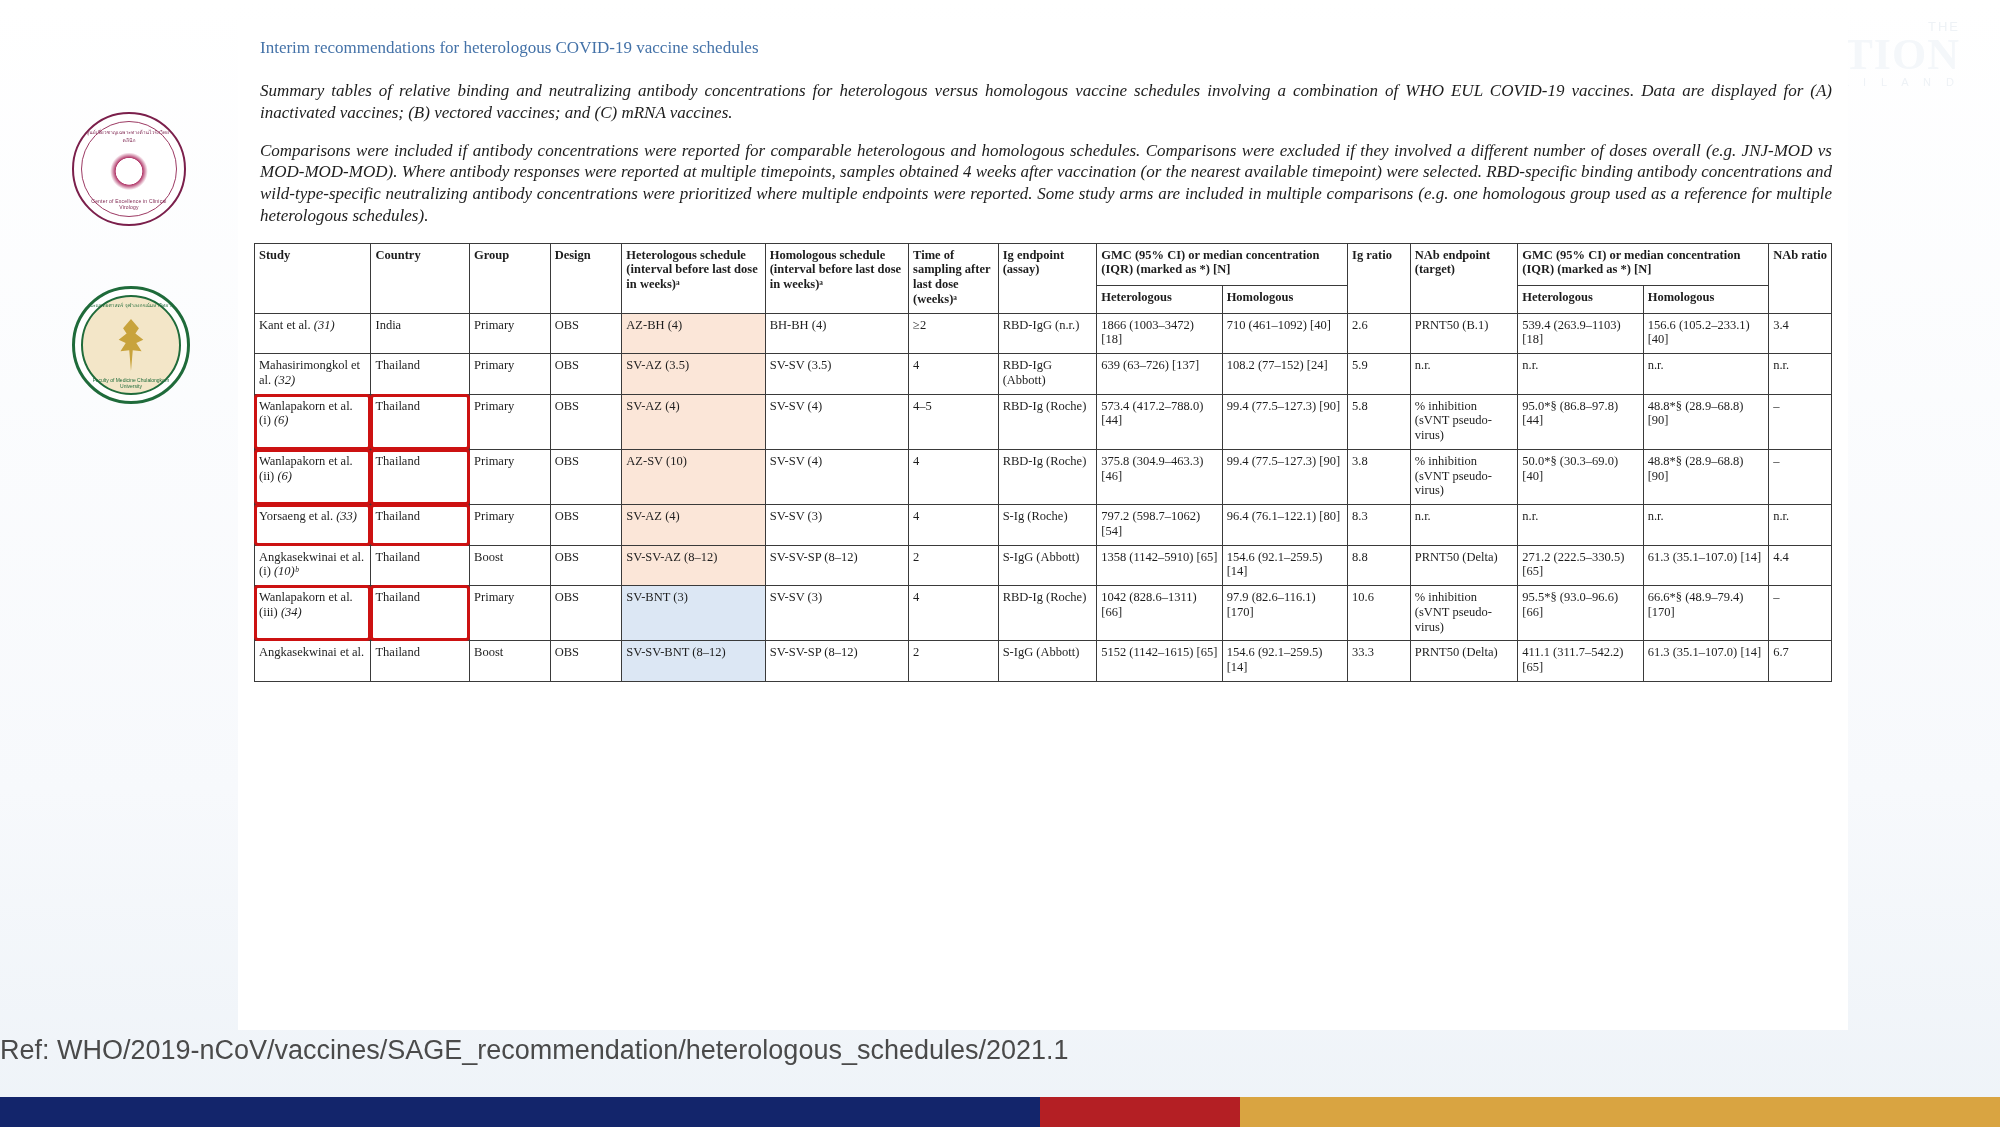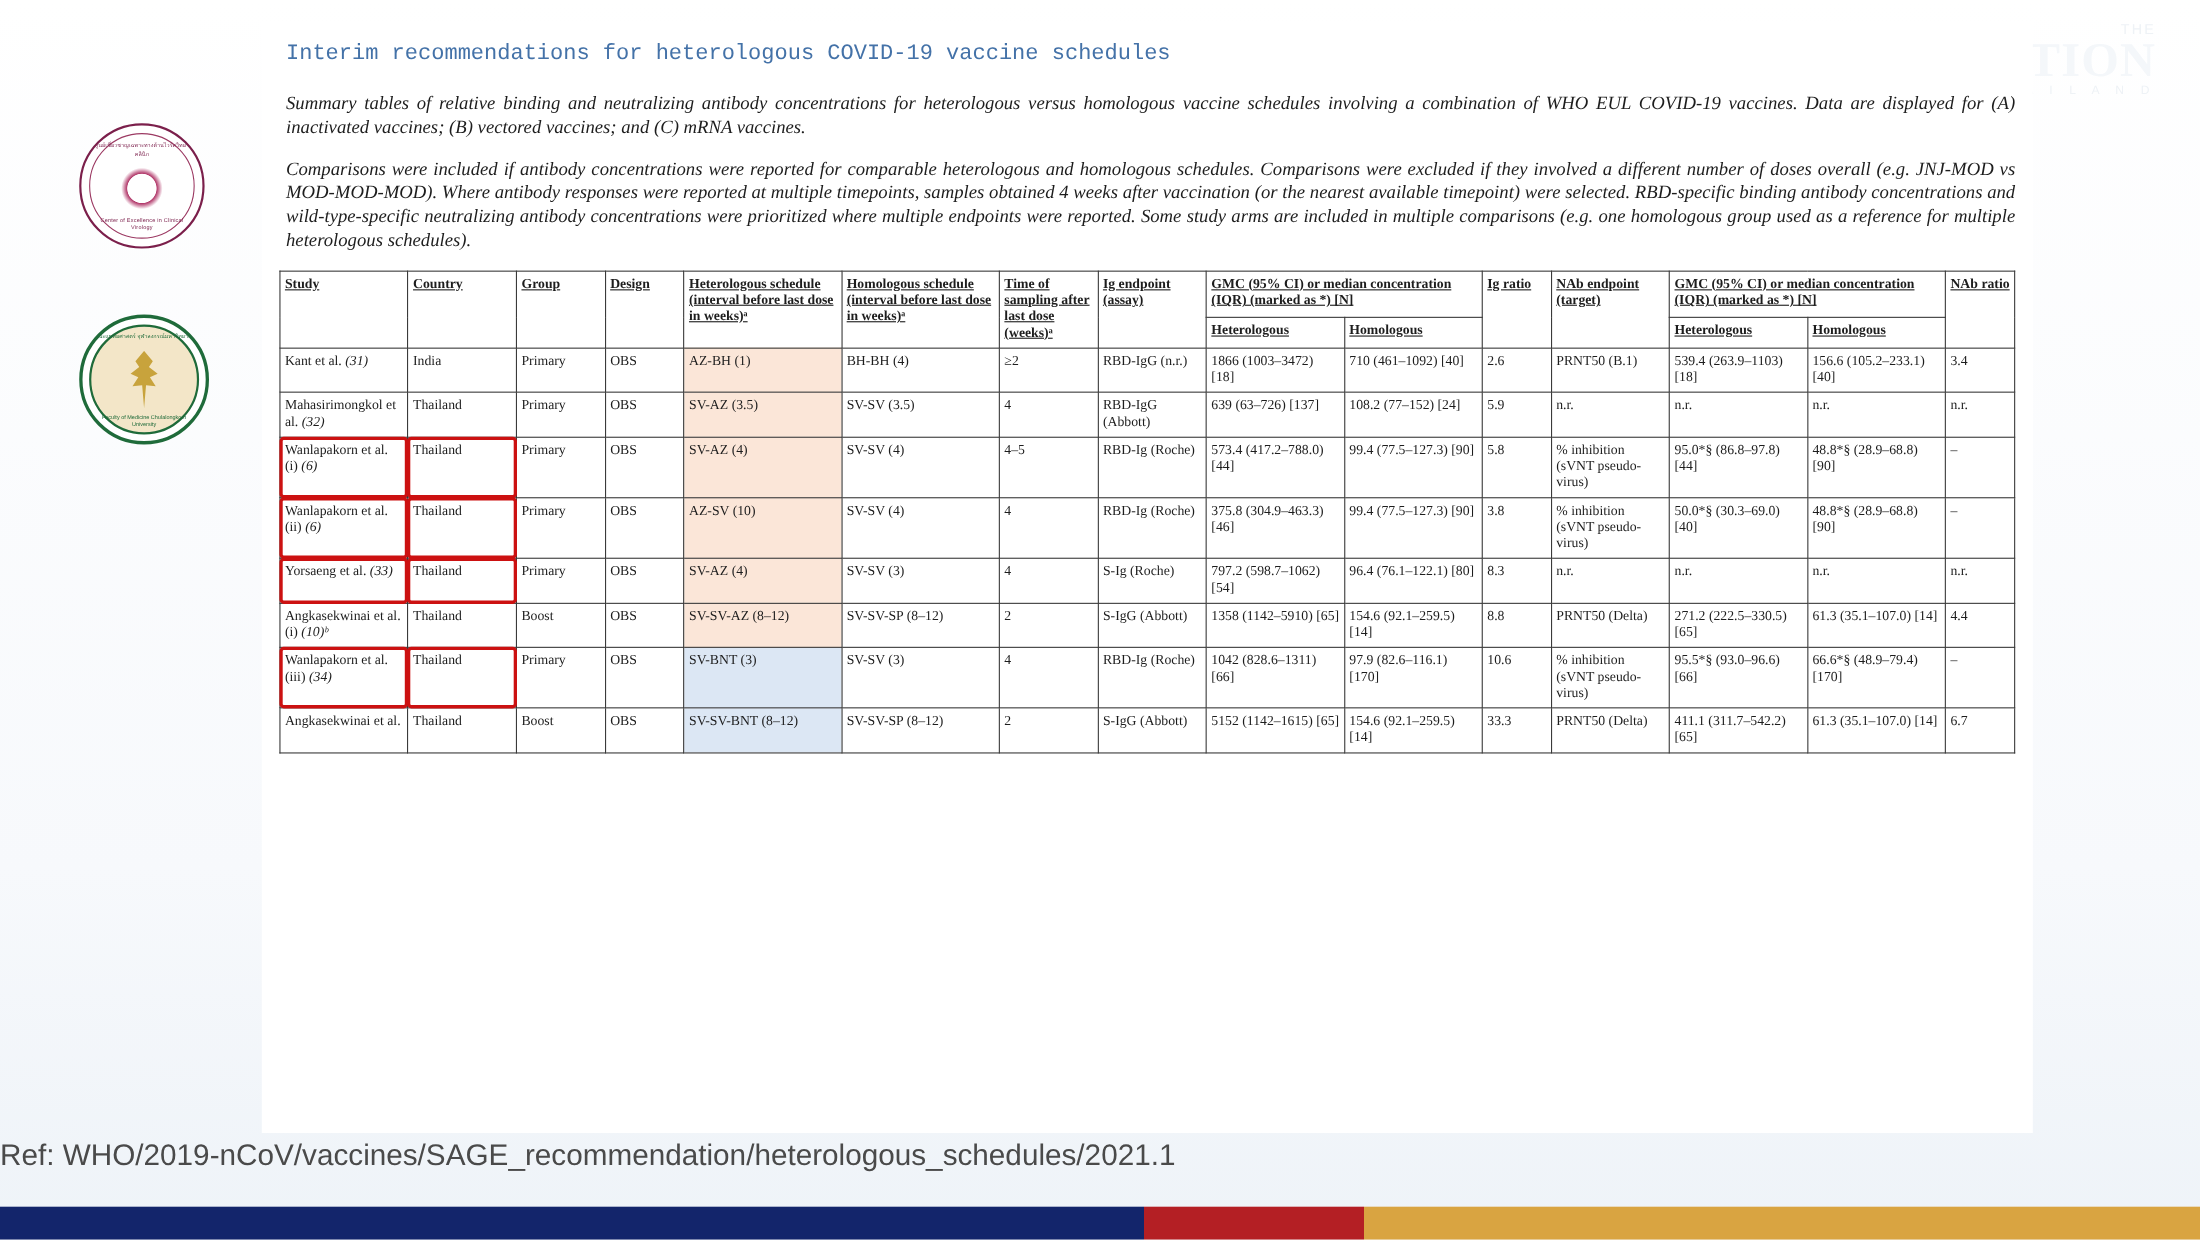--- a/index.html
+++ b/index.html
@@ -92,21 +92,21 @@
     font-family:"Liberation Sans",sans-serif;
   }
   
   .doc{
     position:absolute;left:238px;top:20px;width:1610px;height:1010px;
     background:#ffffff;color:#1d1d1d;
     padding:0 16px;
     box-sizing:border-box;
   }
   .doc-header{
-    color:#4472a8;font-family:Liberation Mono, monospace;font-size:20px;
+    color:#4472a8;font-family:Liberation Serif, serif;font-size:17px;
     margin:18px 0 22px 6px;
   }
   .doc h1{
     font-size:19px;font-weight:bold;margin:0 0 18px 6px;letter-spacing:.1px;
   }
   .doc p{
     font-size:17px;line-height:1.28;margin:0 0 16px 6px;text-align:justify;font-style:italic;
   }
   .sec-title{
     font-size:17px;font-weight:bold;margin:18px 0 6px 6px;
@@ -116,21 +116,21 @@
     border-collapse:collapse;width:100%;
     font-size:12.5px;line-height:1.18;
     table-layout:fixed;
   }
   table.annex th, table.annex td{
     border:1px solid #3a3a3a;
     vertical-align:top;
     padding:4px 4px 6px 4px;
   }
   table.annex th{
-    font-weight:bold;text-align:left;text-decoration:underline;
+    font-weight:bold;text-align:left;
   }
   td.het{ background:#fbe6d8; }
   td.het-blue{ background:#dce7f4; }
   .ital{ font-style:italic; }
   .hl{ position:relative; }
   .hl::after{
     content:"";position:absolute;left:-1px;top:-1px;right:-1px;bottom:-1px;
     border:3px solid #cc1111;border-radius:4px;pointer-events:none;
   }
   
@@ -224,21 +224,21 @@
           <th>Heterologous</th>
           <th>Homologous</th>
         </tr>
       </thead>
       <tbody id="table-body">
           <tr>
             <td><span>Kant et al.</span> <span class="ital">(31)</span></td>
             <td>India</td>
             <td>Primary</td>
             <td>OBS</td>
-            <td class="het">AZ-BH (1)</td>
+            <td class="het">AZ-BH (4)</td>
             <td>BH-BH (4)</td>
             <td>≥2</td>
             <td>RBD-IgG (n.r.)</td>
             <td>1866 (1003–3472) [18]</td>
             <td>710 (461–1092) [40]</td>
             <td>2.6</td>
             <td>PRNT50 (B.1)</td>
             <td>539.4 (263.9–1103) [18]</td>
             <td>156.6 (105.2–233.1) [40]</td>
             <td>3.4</td>

